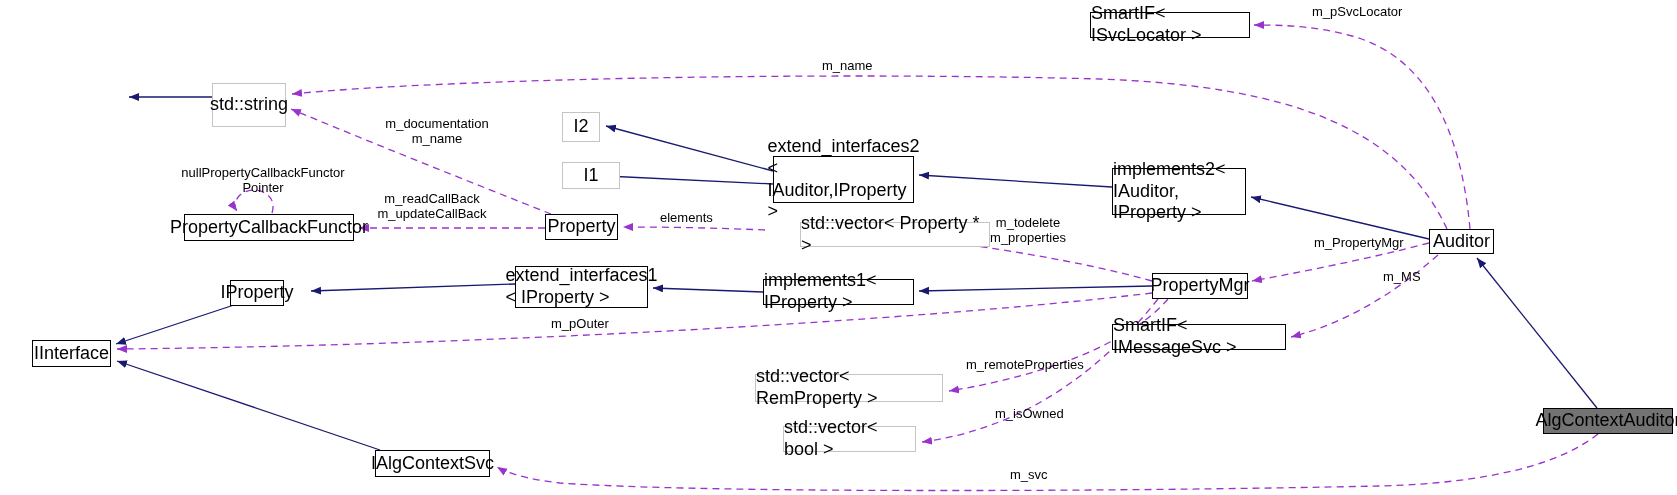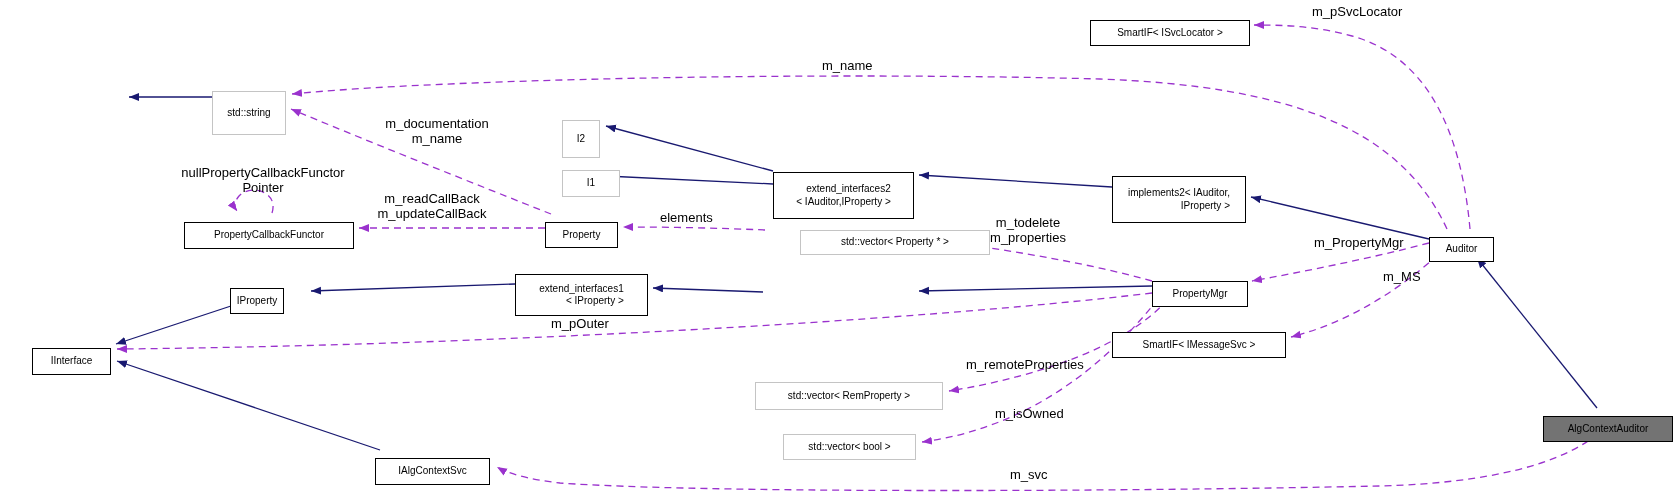--- a/index.html
+++ b/index.html
@@ -1,22 +1,22 @@
 <!DOCTYPE html>
 <html><head>
 <meta charset="utf-8">
 <style>
   html,body{margin:0;padding:0;background:#fff;}
   .canvas{position:relative;width:1677px;height:495px;background:#ffffff;overflow:hidden;
           font-family:"Liberation Sans","DejaVu Sans",sans-serif;}
   .edges{position:absolute;left:0;top:0;width:1677px;height:495px;}
   .node{position:absolute;display:flex;align-items:center;justify-content:center;
-        text-align:right;background:#ffffff;border:1.4px solid #000000;
-        font-size:10px;line-height:1.22;white-space:pre-line;box-sizing:border-box;
-        color:#000;cursor:pointer;margin-top:8px;}
+        text-align:left;background:#ffffff;border:1.4px solid #000000;
+        font-size:18px;line-height:1.22;white-space:pre-line;box-sizing:border-box;
+        color:#000;cursor:pointer;}
   .node.ext{border:1.2px solid #c4c4c4;}
   .node.focus{background:#737373;}
   .elabel{position:absolute;font-size:13px;line-height:1.15;color:#000;
           white-space:pre-line;text-align:center;}
 </style>
 </head>
 <body>
 
 <div class="canvas">
 
@@ -56,31 +56,32 @@
       <path d="M1438 255 C1395 293 1346 323 1291 337" marker-end="url(#ap)"></path>
       <path d="M1152 293 C900 323 450 346 117 349" marker-end="url(#ap)"></path>
       <path d="M1168 299 C1128 345 1042 376 949 391" marker-end="url(#ap)"></path>
       <path d="M1158 299 C1092 382 1012 430 922 442" marker-end="url(#ap)"></path>
       <path d="M1598 434 C1560 464 1490 483 1380 486 C1100 492 700 493 560 483 C526 479 507 473 497 467" marker-end="url(#ap)"></path>
     </g>
   </svg>
 
   <div class="node ext" style="left:212px;top:83px;width:74px;height:44px">std::string</div>
   <div class="node" style="left:1090px;top:12px;width:160px;height:26px">SmartIF&lt; ISvcLocator &gt;</div>
-  <div class="node ext" style="left:562px;top:112px;width:38px;height:38px">I2</div>
+  <div class="node ext" style="left:562px;top:112px;width:38px;height:30px">I2</div>
   <div class="node ext" style="left:562px;top:162px;width:58px;height:27px">I1</div>
-  <div class="node" style="left:773px;top:164px;width:141px;height:47px">extend_interfaces2
+  <div class="node" style="left:773px;top:156px;width:141px;height:47px">extend_interfaces2
 &lt; IAuditor,IProperty &gt;</div>
   <div class="node" style="left:1112px;top:168px;width:134px;height:47px">implements2&lt; IAuditor,
 IProperty &gt;</div>
   <div class="node" style="left:184px;top:214px;width:170px;height:27px">PropertyCallbackFunctor</div>
   <div class="node" style="left:545px;top:214px;width:73px;height:26px">Property</div>
   <div class="node ext" style="left:800px;top:222px;width:190px;height:25px">std::vector&lt; Property * &gt;</div>
   <div class="node" style="left:515px;top:266px;width:133px;height:42px">extend_interfaces1
 &lt; IProperty &gt;</div>
+  <div class="node" style="left:763px;top:279px;width:151px;height:26px">implements1&lt; IProperty &gt;</div>
   <div class="node" style="left:230px;top:280px;width:54px;height:26px">IProperty</div>
   <div class="node" style="left:1152px;top:273px;width:96px;height:26px">PropertyMgr</div>
   <div class="node" style="left:1112px;top:324px;width:174px;height:26px">SmartIF&lt; IMessageSvc &gt;</div>
   <div class="node" style="left:32px;top:340px;width:79px;height:27px">IInterface</div>
   <div class="node ext" style="left:755px;top:374px;width:188px;height:28px">std::vector&lt; RemProperty &gt;</div>
   <div class="node ext" style="left:783px;top:426px;width:133px;height:26px">std::vector&lt; bool &gt;</div>
   <div class="node" style="left:1429px;top:229px;width:65px;height:25px">Auditor</div>
   <div class="node focus" style="left:1543px;top:408px;width:130px;height:26px">AlgContextAuditor</div>
   <div class="node" style="left:375px;top:450px;width:115px;height:27px">IAlgContextSvc</div>
 

